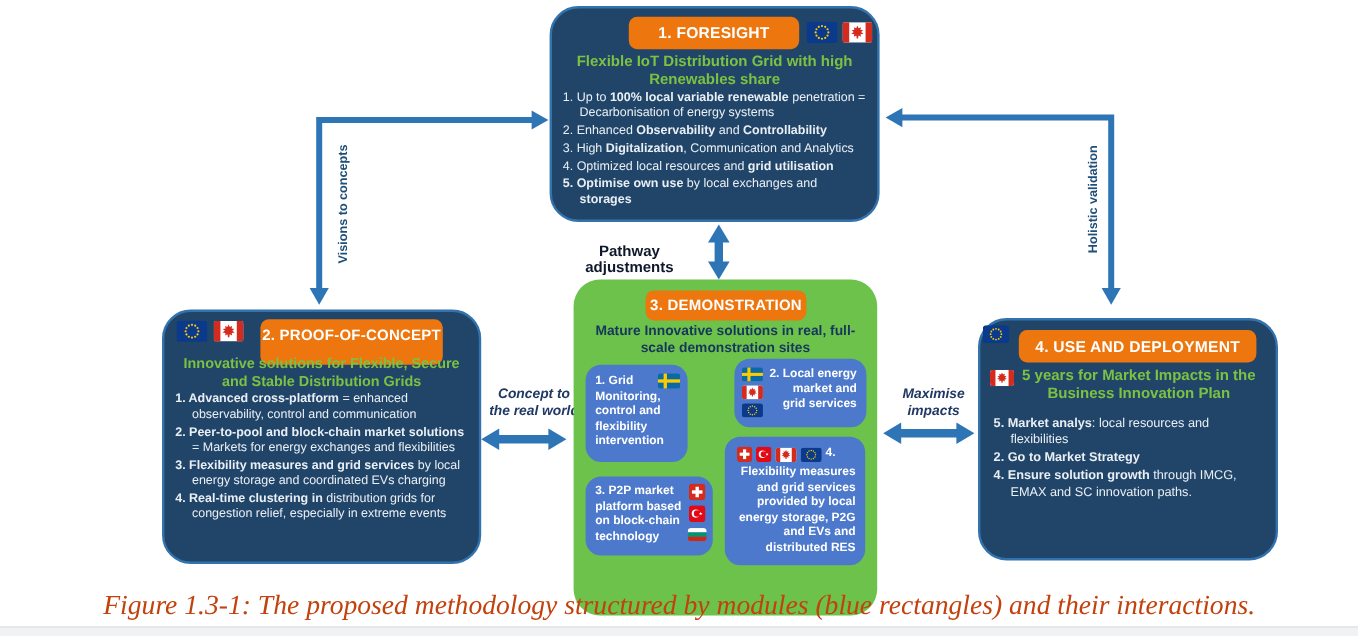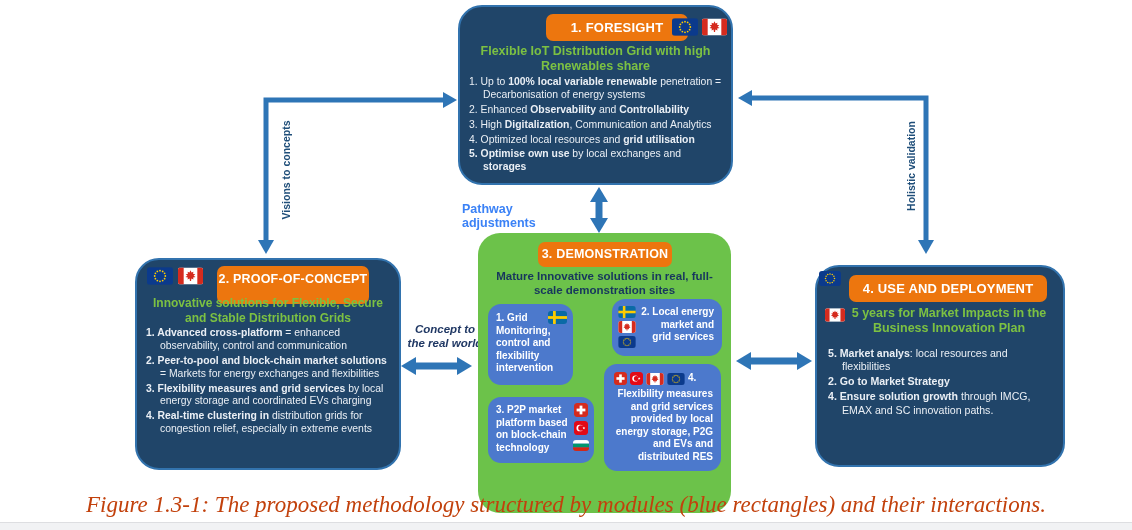--- a/index.html
+++ b/index.html
@@ -12,21 +12,21 @@
   .hdr{position:absolute;background:#ED760E;border-radius:7px;color:#fff;font-weight:bold;
        text-align:center;letter-spacing:.2px;}
   .subtitle{position:absolute;color:#7CC142;font-weight:bold;text-align:center;line-height:1.22;}
   .list{position:absolute;}
   .item{padding-left:14px;text-indent:-14px;margin-bottom:2px;line-height:1.24;}
 
   .flag{position:absolute;display:block;border-radius:3px;overflow:hidden;}
 
   
   .f-box{left:458px;top:5px;width:275px;height:180px;}
-  .f-hdr{left:64px;top:7px;width:142px;height:27px;line-height:27px;font-size:13px;margin-left:22px;}
+  .f-hdr{left:64px;top:7px;width:142px;height:27px;line-height:27px;font-size:13px;}
   .f-sub{left:8px;right:8px;top:37px;font-size:12.5px;}
   .f-list{left:9px;right:4px;top:69px;font-size:10.4px;}
 
   
   .p-box{left:135px;top:258px;width:266px;height:212px;}
   .p-hdr{left:80px;top:6px;width:152px;height:38px;line-height:26px;font-size:12.5px;}
   .p-sub{left:10px;right:10px;top:36px;font-size:12px;}
   .p-list{left:9px;right:4px;top:67px;font-size:10.4px;}
 
   
@@ -46,22 +46,22 @@
 
   
   .u-box{left:815px;top:265px;width:250px;height:202px;}
   .u-hdr{left:32px;top:8px;width:198px;height:27px;line-height:27px;font-size:13px;}
   .u-sub{left:26px;right:8px;top:39px;font-size:12.5px;}
   .u-list{left:11px;right:5px;top:80px;font-size:10.6px;}
 
   
   .vlabel{position:absolute;z-index:1;width:120px;text-align:center;color:#1F4E79;
           font-weight:bold;font-size:10.5px;transform:rotate(-90deg);}
-  .pathway{position:absolute;z-index:1;left:462px;top:202px;width:125px;text-align:left;
-           color:#3b82f6;font-weight:bold;font-size:12.5px;}
+  .pathway{position:absolute;z-index:1;left:462px;top:202px;width:125px;text-align:center;
+           color:#0f172a;font-weight:bold;font-size:12.5px;}
   .ilabel{position:absolute;z-index:1;text-align:center;color:#203864;font-weight:bold;
           font-style:italic;font-size:11.5px;line-height:1.25;}
 
   .caption{position:absolute;left:0;right:0;top:492px;text-align:center;color:#c2410c;
            font-family:"Liberation Serif",serif;font-style:italic;font-size:23px;z-index:1;}
   .bottombar{position:absolute;left:0;right:0;bottom:0;height:7px;background:#f1f2f4;
              border-top:1px solid #dddee1;z-index:2;}
 </style>
 </head>
 <body>
@@ -143,20 +143,24 @@
     </g>
   </svg>
 
   <div class="vlabel" style="left:226px;top:164px;">Visions to concepts</div>
   <div class="vlabel" style="left:851px;top:160px;">Holistic validation</div>
   <div class="pathway">Pathway adjustments</div>
   <div class="ilabel" style="left:398px;top:322px;width:94px;">
     <div>Concept to</div>
     <div>the real world</div>
   </div>
+  <div class="ilabel" style="left:733px;top:322px;width:90px;">
+    <div>Maximise</div>
+    <div>impacts</div>
+  </div>
 
   <div class="navybox f-box">
     <div class="hdr f-hdr">1. FORESIGHT</div>
     <svg class="flag" style="left:212px;top:11px;width:26px;height:18px;" viewBox="0 0 22 15">
         <use href="#sym-eu"></use>
       </svg>
     <svg class="flag" style="left:242px;top:11px;width:25px;height:18px;" viewBox="0 0 22 15">
         <use href="#sym-ca"></use>
       </svg>
     <div class="subtitle f-sub">Flexible IoT Distribution Grid with high Renewables share</div>

